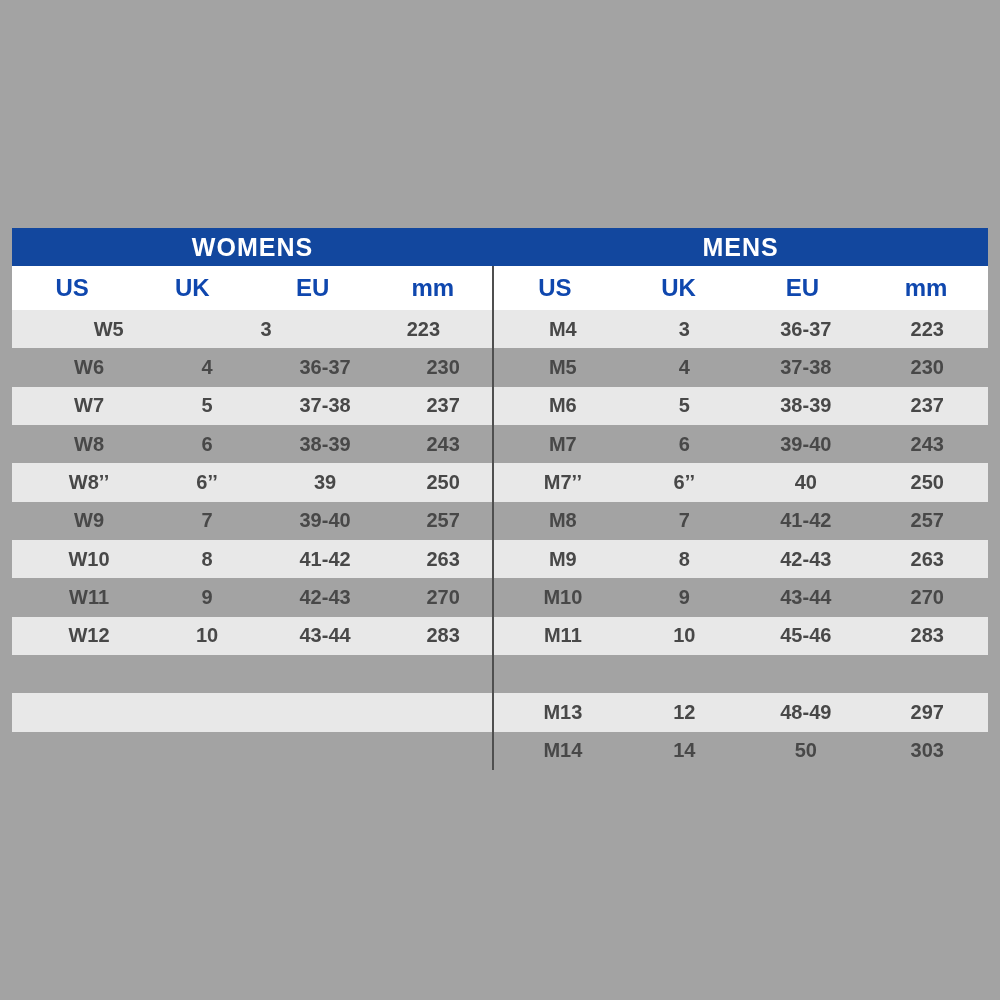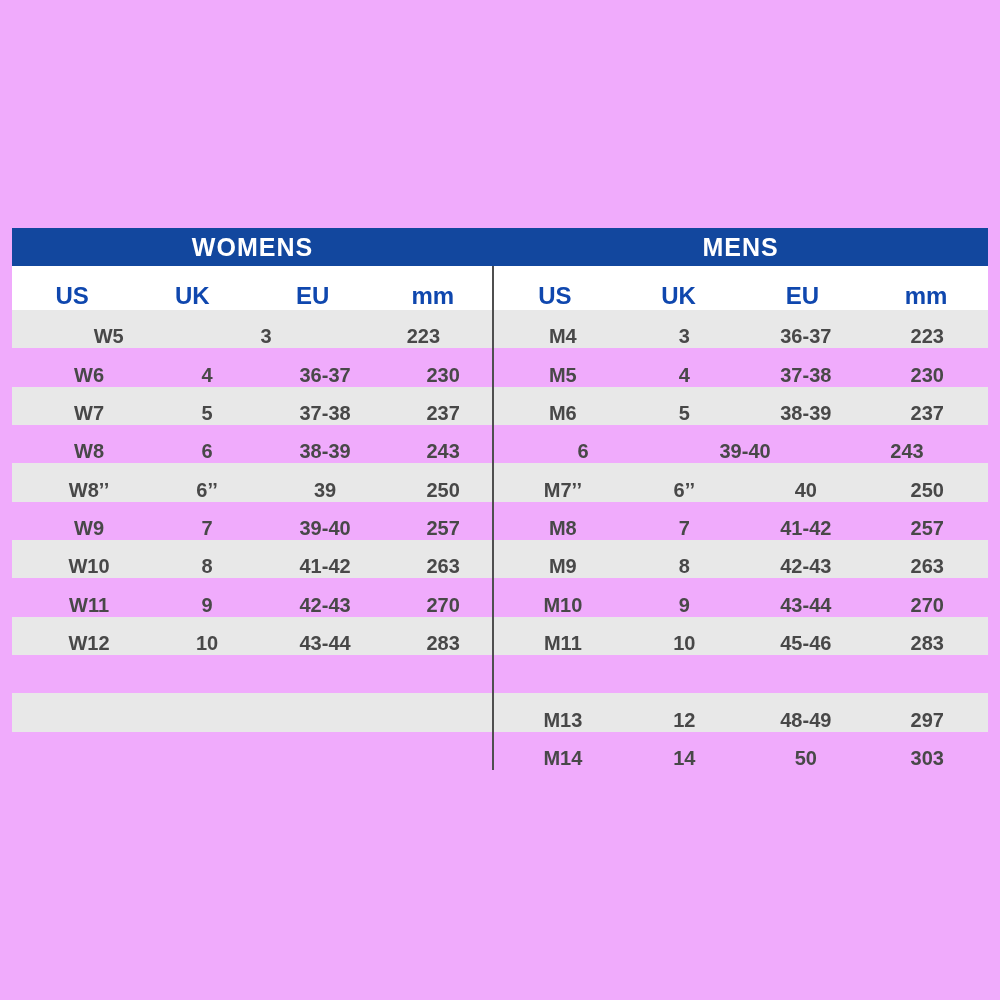--- a/index.html
+++ b/index.html
@@ -4,21 +4,21 @@
 <style>
   html, body { margin: 0; padding: 0; }
   body {
     width: 1000px; height: 1000px;
     background: #ffffff;
     font-family: "Liberation Sans", sans-serif;
   }
   .page {
     position: relative;
     width: 1000px; height: 1000px;
-    background: #f0abfc;
+    background: #a3a3a3;
     overflow: hidden;
   }
   .chart {
     position: absolute;
     left: 12px; top: 228px;
     width: 976px; height: 542px;
   }
   .title-bar {
     display: flex;
     width: 100%; height: 38px;
@@ -30,21 +30,21 @@
     color: #ffffff;
     font-size: 25px;
     font-weight: bold;
     letter-spacing: 1px;
   }
   .w-half { width: 481px; }
   .m-half { width: 495px; }
   .hrow { display: flex; height: 44px; background: #ffffff; }
   .drow { display: flex; height: 38.33px; padding-left: 18px; }
   .drow.stripe { background: #e8e8e8; }
-  .half { display: flex; height: 100%; align-items: flex-end; }
+  .half { display: flex; height: 100%; }
   .cell {
     flex: 1 1 0;
     display: flex; align-items: center; justify-content: center;
     white-space: nowrap;
   }
   .hcell {
     color: #0f47ae;
     font-size: 24px;
     font-weight: bold;
   }
@@ -126,20 +126,21 @@
           </div>
         </div>
         <div class="drow">
           <div class="half w-half">
             <div class="cell dcell">W8</div>
             <div class="cell dcell">6</div>
             <div class="cell dcell">38-39</div>
             <div class="cell dcell">243</div>
           </div>
           <div class="half m-half">
+            <div class="cell dcell">M7</div>
             <div class="cell dcell">6</div>
             <div class="cell dcell">39-40</div>
             <div class="cell dcell">243</div>
           </div>
         </div>
         <div class="drow stripe">
           <div class="half w-half">
             <div class="cell dcell">W8’’</div>
             <div class="cell dcell">6’’</div>
             <div class="cell dcell">39</div>

